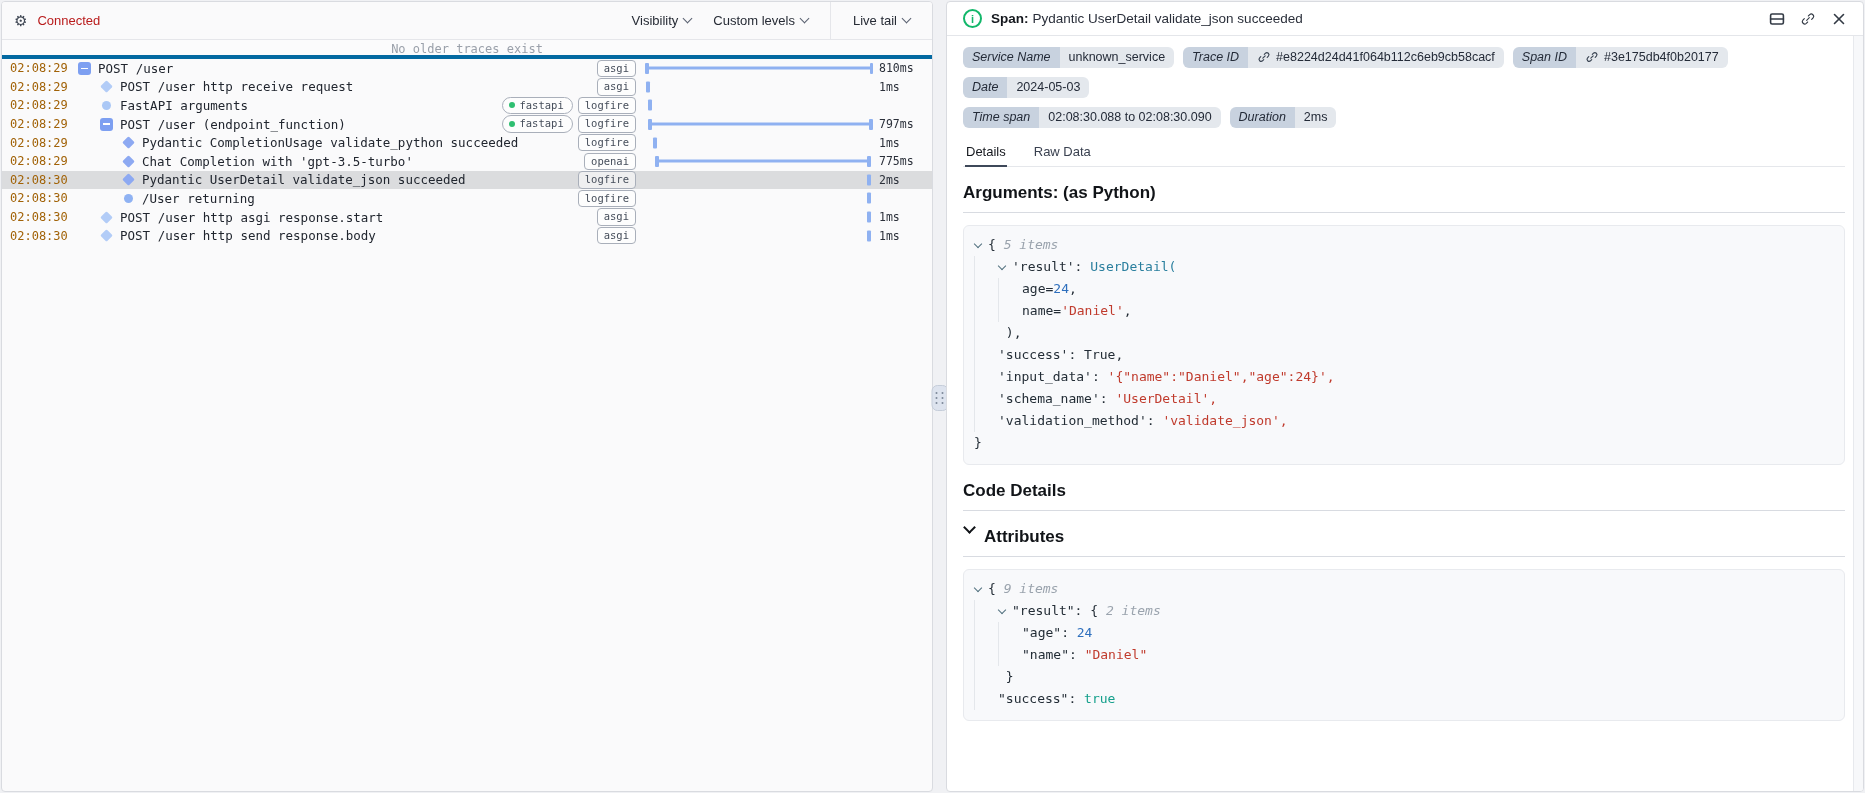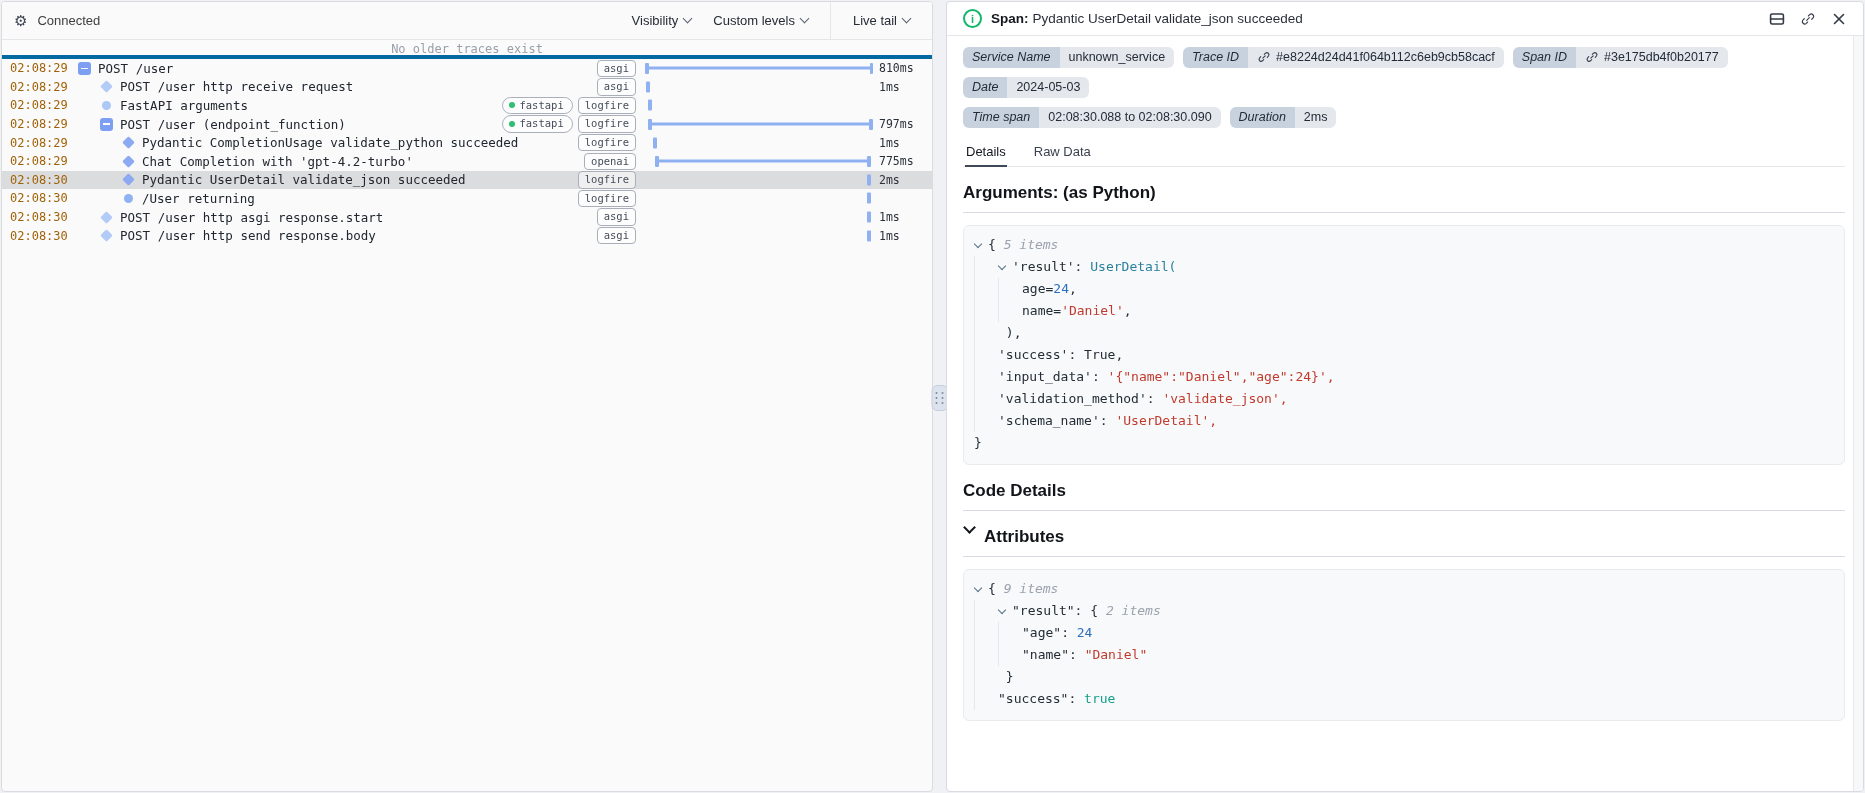--- a/index.html
+++ b/index.html
@@ -16,21 +16,21 @@
   .left-panel {
     width:932px; height:791px; flex:none;
     background:#fafafb; border:1px solid #d9dbe0; border-radius:4px;
     display:flex; flex-direction:column; overflow:hidden;
   }
   .toolbar {
     height:38px; flex:none; display:flex; align-items:center;
     padding:0 0 0 12px; border-bottom:1px solid #e5e6ea; background:#fafafb;
   }
   .gear { font-size:15px; color:#3f4754; line-height:1; }
-  .connected-label { margin-left:10px; font-size:13px; color:#404040; }
+  .connected-label { margin-left:10px; font-size:13px; color:#b91c1c; }
   .toolbar-right { margin-left:auto; display:flex; align-items:center; height:100%; }
   .dd { display:flex; align-items:center; font-size:13px; color:#262b35; cursor:default; }
   .dd + .dd { margin-left:22px; }
   .chev { display:inline-block; width:7px; height:7px; border-right:1.4px solid #596070;
           border-bottom:1.4px solid #596070; transform:rotate(45deg); margin-left:6px; margin-top:-4px; }
   .live-tail-wrap {
     height:100%; display:flex; align-items:center; padding:0 22px;
     border-left:1px solid #e5e6ea; margin-left:22px;
   }
   .banner {
@@ -238,21 +238,21 @@
           </span>
           <span class="row-timeline">
             <span class="bar-tick" style="left: 3%;"></span>
           </span>
           <span class="row-duration">1ms</span>
         </div>
         <div class="trace-row">
           <span class="ts">02:08:29</span>
           <span class="row-main" style="padding-left: 52px;">
             <span class="ic diamond"></span>
-            <span class="row-label">Chat Completion with 'gpt-4.2-turbo'</span>
+            <span class="row-label">Chat Completion with 'gpt-3.5-turbo'</span>
             <span class="row-badges">
               <span class="badge plain">openai</span>
             </span>
           </span>
           <span class="row-timeline">
             <span class="bar-span" style="left: 4.5%; width: 94.5%;"></span>
           </span>
           <span class="row-duration">775ms</span>
         </div>
         <div class="trace-row selected">
@@ -398,22 +398,22 @@
       </div>
       <hr class="section">
       <div class="codeblock" id="args-code">
           <div class="code-line"><span class="caret"></span><span class="tok-pln">{ </span><span class="tok-com">5 items</span></div>
           <div class="code-line"><span class="icell"></span><span class="caret"></span><span class="tok-pln">'result': </span><span class="tok-cls">UserDetail(</span></div>
           <div class="code-line"><span class="icell"></span><span class="icell"></span><span class="tok-pln">age=</span><span class="tok-num">24</span><span class="tok-pln">,</span></div>
           <div class="code-line"><span class="icell"></span><span class="icell"></span><span class="tok-pln">name=</span><span class="tok-str">'Daniel'</span><span class="tok-pln">,</span></div>
           <div class="code-line"><span class="icell"></span><span class="tok-pln"> ),</span></div>
           <div class="code-line"><span class="icell"></span><span class="tok-pln">'success': True,</span></div>
           <div class="code-line"><span class="icell"></span><span class="tok-pln">'input_data': </span><span class="tok-str">'{"name":"Daniel","age":24}',</span></div>
+          <div class="code-line"><span class="icell"></span><span class="tok-pln">'schema_name': </span><span class="tok-str">'UserDetail',</span></div>
           <div class="code-line"><span class="icell"></span><span class="tok-pln">'validation_method': </span><span class="tok-str">'validate_json',</span></div>
-          <div class="code-line"><span class="icell"></span><span class="tok-pln">'schema_name': </span><span class="tok-str">'UserDetail',</span></div>
           <div class="code-line"><span class="tok-pln">}</span></div>
         </div>
 
       <div class="section-heading">
         <span>Code Details</span>
       </div>
       <hr class="section">
 
       <div class="section-heading">
         <span class="chev-head"></span>

